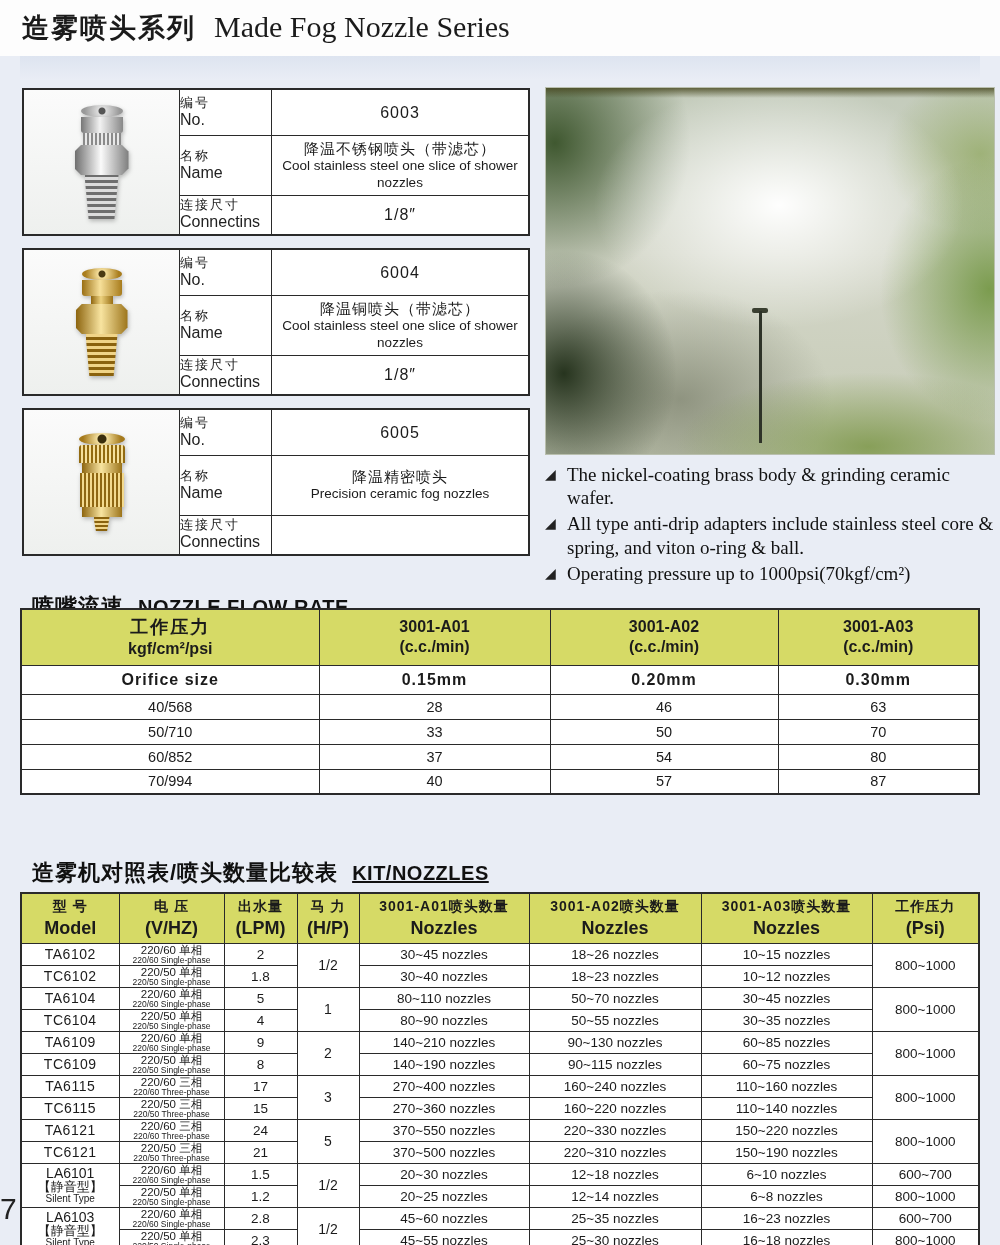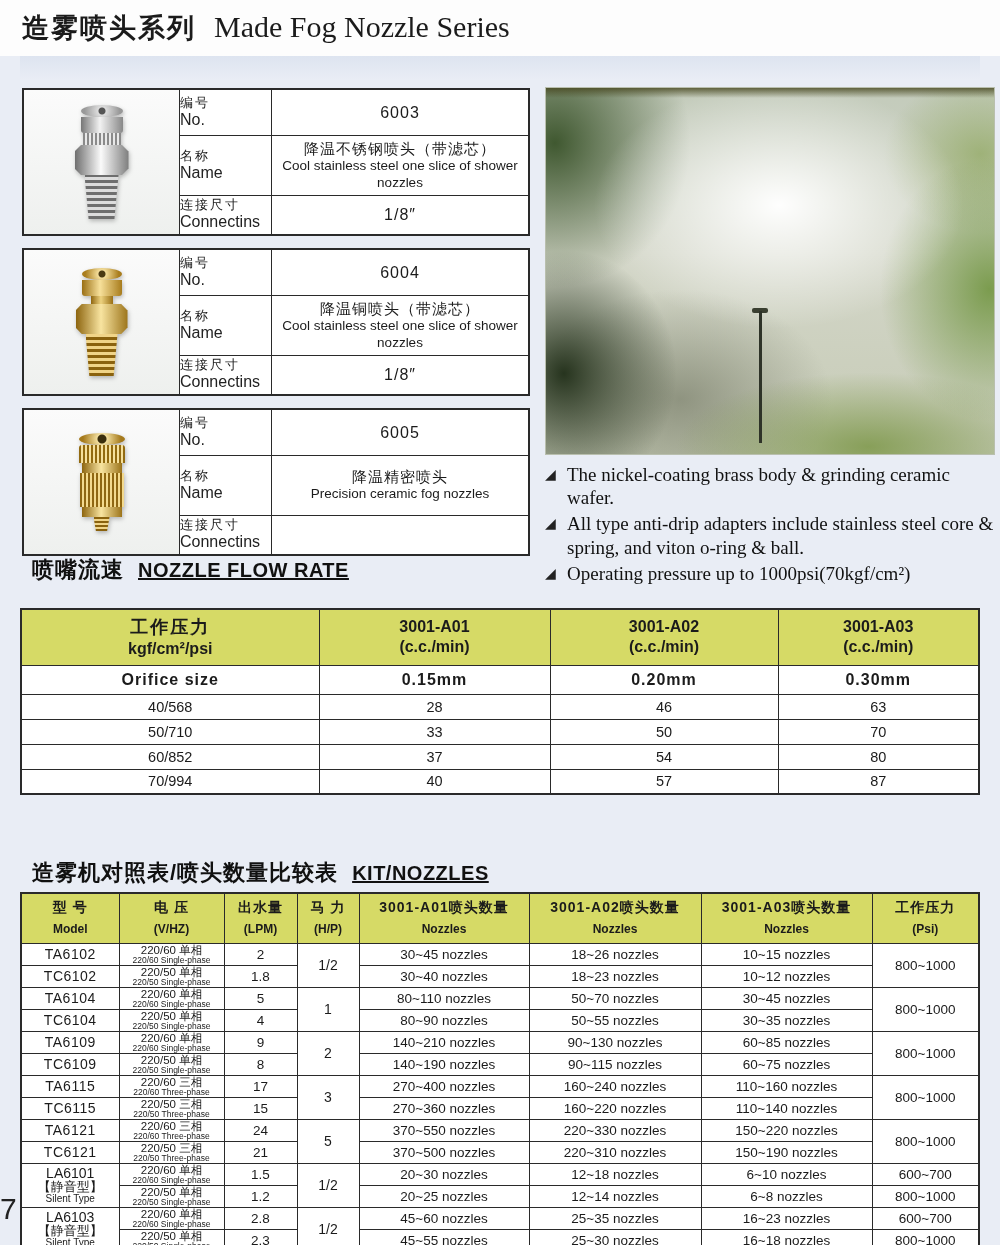--- a/index.html
+++ b/index.html
@@ -101,21 +101,21 @@
   .flow-table .h-zh { font-size:18px; letter-spacing:2px; }
   .flow-table .h-en { font-size:16px; }
   .flow-table .hdr-row { height:56px; }
   .flow-table .orifice-row { height:29px; font-weight:bold; font-size:16px; letter-spacing:1px; }
   .flow-table .data-row { height:25px; font-size:14.5px; }
 
   .kit-table { position:absolute; left:20px; top:892px; width:958px; border:2px solid #2a2a2a; }
   .kit-table .hdr-row { height:50px; }
   .kit-table th { font-weight:bold; line-height:1.3; }
   .kit-table .kh-zh { font-size:14px; letter-spacing:1px; }
-  .kit-table .kh-en { font-size:12px; }
+  .kit-table .kh-en { font-size:18px; }
   .kit-table td { height:19px; font-size:13.5px; }
   .kit-table .model { font-size:14px; letter-spacing:.5px; }
   .kit-table .volt { line-height:1; padding-top:1px; }
   .kit-table .volt .v-zh { font-size:11.5px; display:block; }
   .kit-table .volt .v-en { font-size:8.5px; display:block; color:#222; }
   .kit-table .silent { line-height:1.05; }
   .kit-table .silent .s-model { font-size:14px; display:block; }
   .kit-table .silent .s-tag { font-size:13px; display:block; }
   .kit-table .silent .s-sub { font-size:10px; display:block; }
   .kit-table .hp-cell { font-size:14px; }
@@ -268,21 +268,21 @@
   <div class="feat">
     <span class="tri">◢</span>
     <span class="txt">All type anti-drip  adapters include stainless steel core &amp; spring, and viton o-ring &amp; ball.</span>
   </div>
   <div class="feat">
     <span class="tri">◢</span>
     <span class="txt">Operating pressure up to 1000psi(70kgf/cm²)</span>
   </div>
 </div>
 
-<div class="section-h" style="left:32px; top:555px;">
+<div class="section-h" style="left:32px; top:592px;">
   <span class="zh">喷嘴流速</span>
   <span class="en">NOZZLE FLOW RATE</span>
 </div>
 
 <table class="flow-table">
   <colgroup>
       <col style="width:298px">
       <col style="width:231px">
       <col style="width:228px">
       <col style="width:201px">

